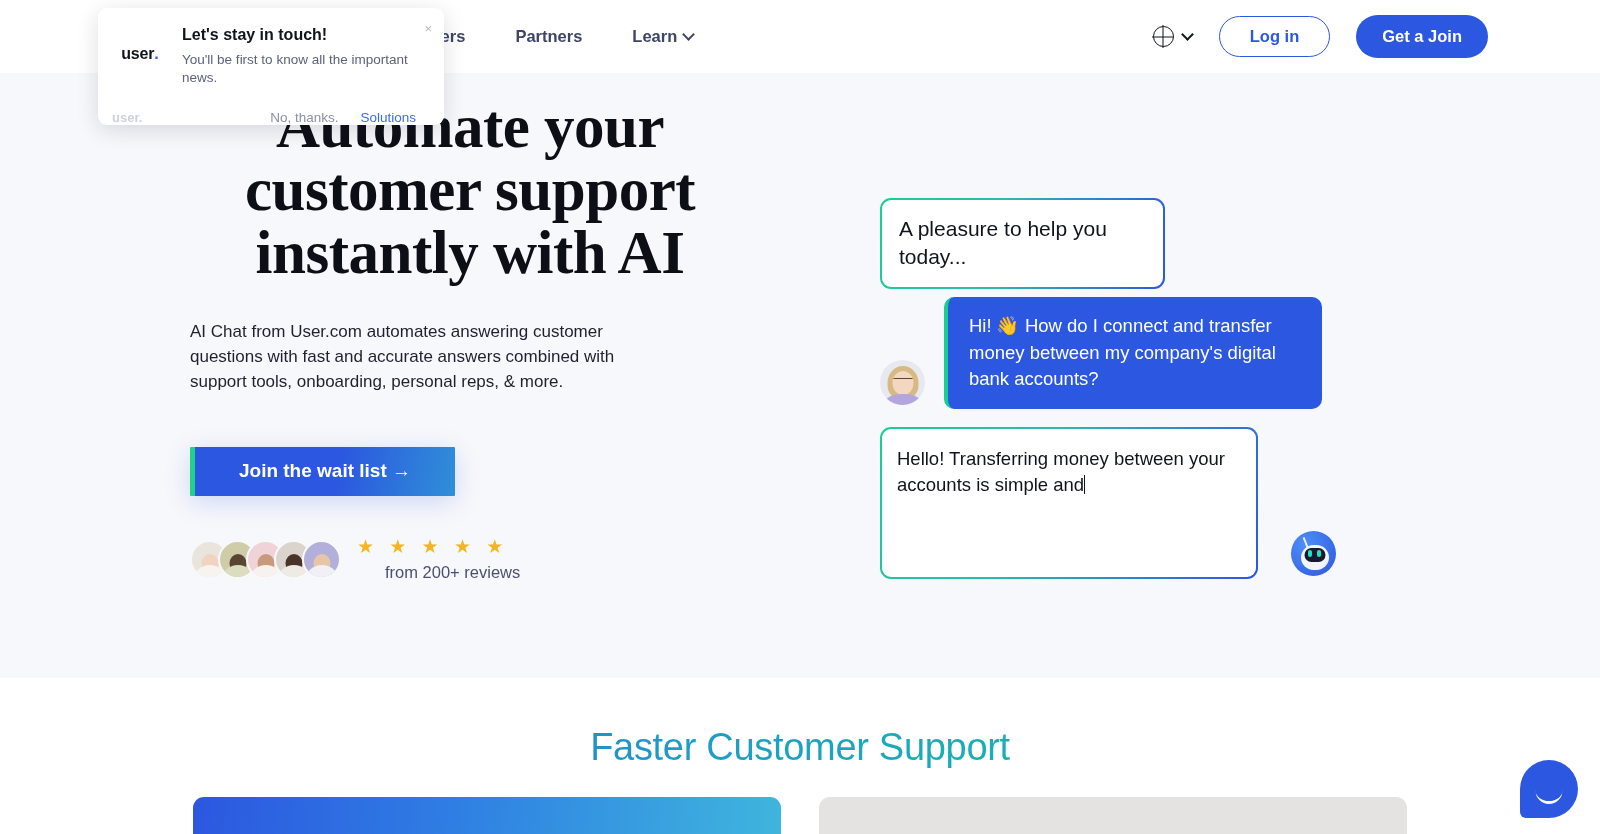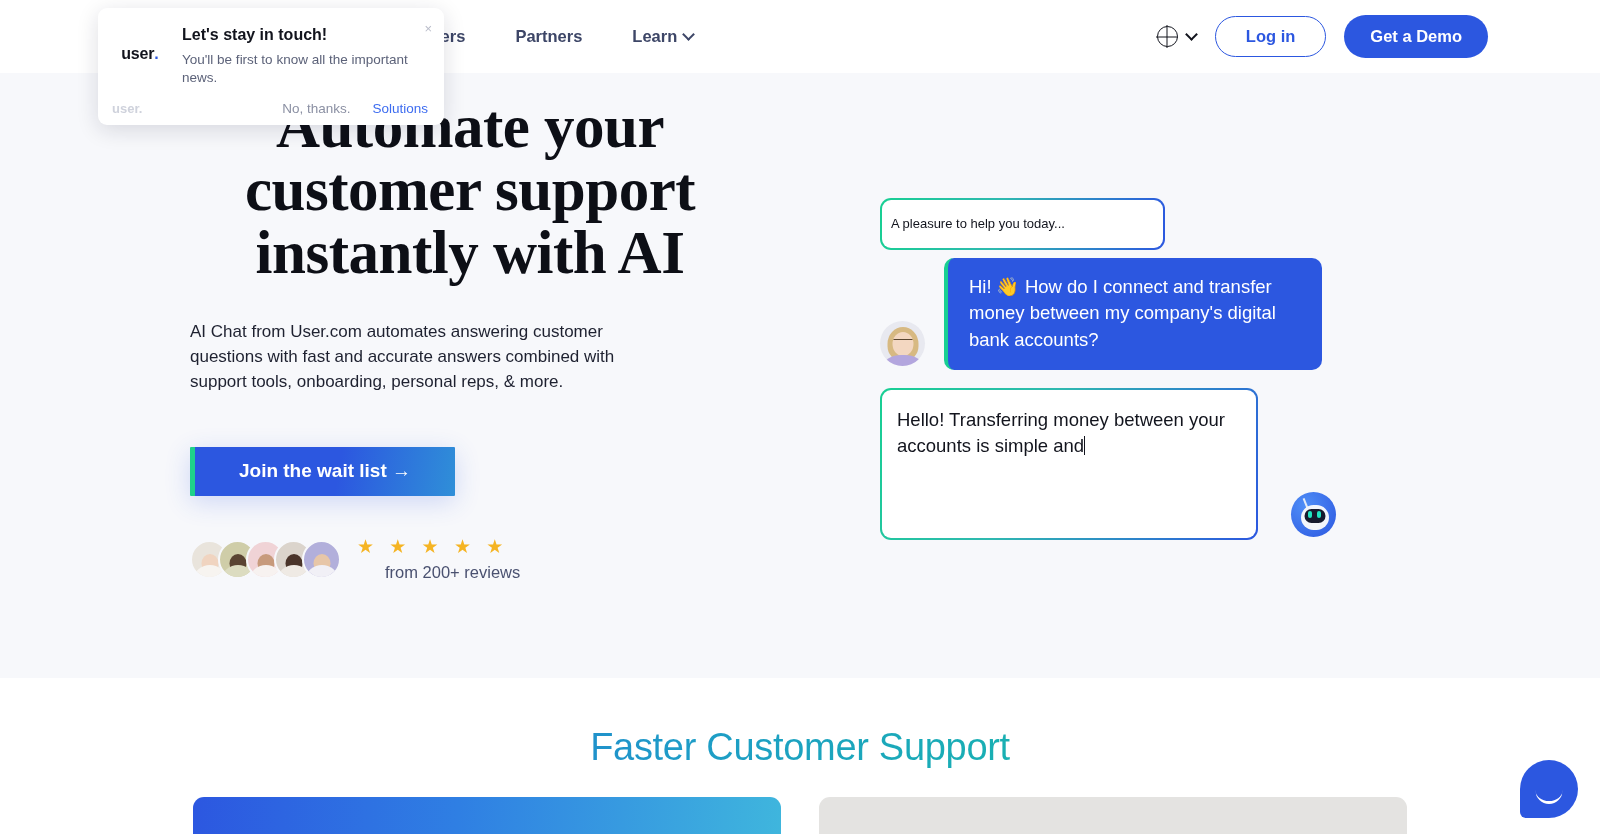--- a/index.html
+++ b/index.html
@@ -28,21 +28,21 @@
     font-size: 16.5px; font-weight: bold; color: #3d4667;
     cursor: pointer; white-space: nowrap;
   }
   .chev { width: 10px; height: 10px; display: inline-block; position: relative; top: -2px; }
   .chev::after {
     content: ""; position: absolute; left: 0; top: 0;
     width: 7px; height: 7px;
     border-right: 2px solid #3d4667; border-bottom: 2px solid #3d4667;
     transform: rotate(45deg);
   }
-  .nav-right { margin-left: auto; margin-right: 112px; display: flex; align-items: center; gap: 18px; }
+  .nav-right { margin-left: auto; margin-right: 112px; display: flex; align-items: center; gap: 26px; }
   .lang { display: flex; align-items: center; gap: 9px; cursor: pointer; }
   .globe {
     width: 21px; height: 21px; border-radius: 50%;
     border: 1.6px solid #12141d; position: relative;
   }
   .globe::before {
     content: ""; position: absolute; left: 50%; top: -1.6px; bottom: -1.6px;
     width: 0; border-left: 1.6px solid #12141d; transform: translateX(-50%);
   }
   .globe::after {
@@ -105,21 +105,21 @@
 
   
   .chat { position: absolute; left: 880px; top: 125px; width: 470px; }
   .bubble-out {
     position: relative; width: 285px; padding: 2px;
     border-radius: 11px;
     background: linear-gradient(100deg, #18cf93 0%, #2fb9b0 42%, #2c57e0 100%);
   }
   .bubble-out .inner {
     background: #fff; border-radius: 9px;
-    padding: 15px 9px; font-size: 13px; color: #12141d; line-height: 1.35;
+    padding: 15px 17px; font-size: 21px; color: #12141d; line-height: 1.35;
   }
   .row-user { display: flex; align-items: flex-end; margin-top: 8px; }
   .agent-av {
     width: 45px; height: 45px; border-radius: 50%; flex: 0 0 45px;
     background: #e8e9f0; position: relative; overflow: hidden; margin-bottom: 4px;
   }
   .agent-av .hair { position: absolute; left: 50%; top: 14%; width: 31px; height: 34px; border-radius: 50% 50% 44% 44%; background: #d7b982; transform: translateX(-50%); }
   .agent-av .face { position: absolute; left: 50%; top: 25%; width: 21px; height: 24px; border-radius: 50%; background: #f3d7c1; transform: translateX(-50%); }
   .agent-av .glass { position: absolute; left: 50%; top: 40%; width: 19px; height: 6px; border-top: 1.5px solid #5a4630; transform: translateX(-50%); }
   .agent-av .shirt { position: absolute; left: 50%; top: 76%; width: 39px; height: 24px; border-radius: 46% 46% 0 0; background: #b3a6de; transform: translateX(-50%); }
@@ -188,21 +188,21 @@
   .popup-logo .d { font-size: 16px; font-weight: bold; color: #2c57e0; }
   .popup-body { flex: 1; }
   .popup-title { font-size: 16px; font-weight: bold; color: #12141d; }
   .popup-desc { margin-top: 7px; font-size: 13.5px; color: #5c6279; line-height: 1.32; }
   .popup-close {
     position: absolute; right: 12px; top: 14px;
     font-size: 13px; color: #b9bcc9; cursor: pointer; line-height: 1;
   }
   .popup-foot {
     position: absolute; left: 0; bottom: 0; width: 100%; height: 34px;
-    display: flex; align-items: center; padding: 0 16px 0 14px;
+    display: flex; align-items: flex-end; padding: 0 28px 0 14px;
   }
   .popup-brand-sm { font-size: 13px; font-weight: bold; color: #cfd2dc; }
   .popup-actions { margin-left: auto; display: flex; align-items: center; gap: 22px; }
   .pa-no { font-size: 13.5px; color: #8b90a3; cursor: pointer; }
   .pa-sub { font-size: 13.5px; color: #3d6cf0; cursor: pointer; }
 
   
   .widget {
     position: absolute; right: 22px; bottom: 16px;
     width: 58px; height: 58px;
@@ -243,21 +243,21 @@
         <span class="chev"></span>
       </div>
     </div>
 
     <div class="nav-right">
       <div class="lang">
         <span class="globe"></span>
         <span class="chev chev-dark"></span>
       </div>
       <div class="btn-login">Log in</div>
-      <div class="btn-demo">Get a Demo</div>
+      <div class="btn-demo">Get a Join</div>
     </div>
   </div>
 
   <div class="hero">
     <div class="hero-left">
       <h1 class="hero-title">Automate your customer support instantly with AI</h1>
       <p class="hero-sub">AI Chat from User.com automates answering customer questions with fast and accurate answers combined with support tools, onboarding, personal reps, &amp; more.</p>
 
       <div class="cta-wrap">
         <div class="cta">Join the wait list →</div>

